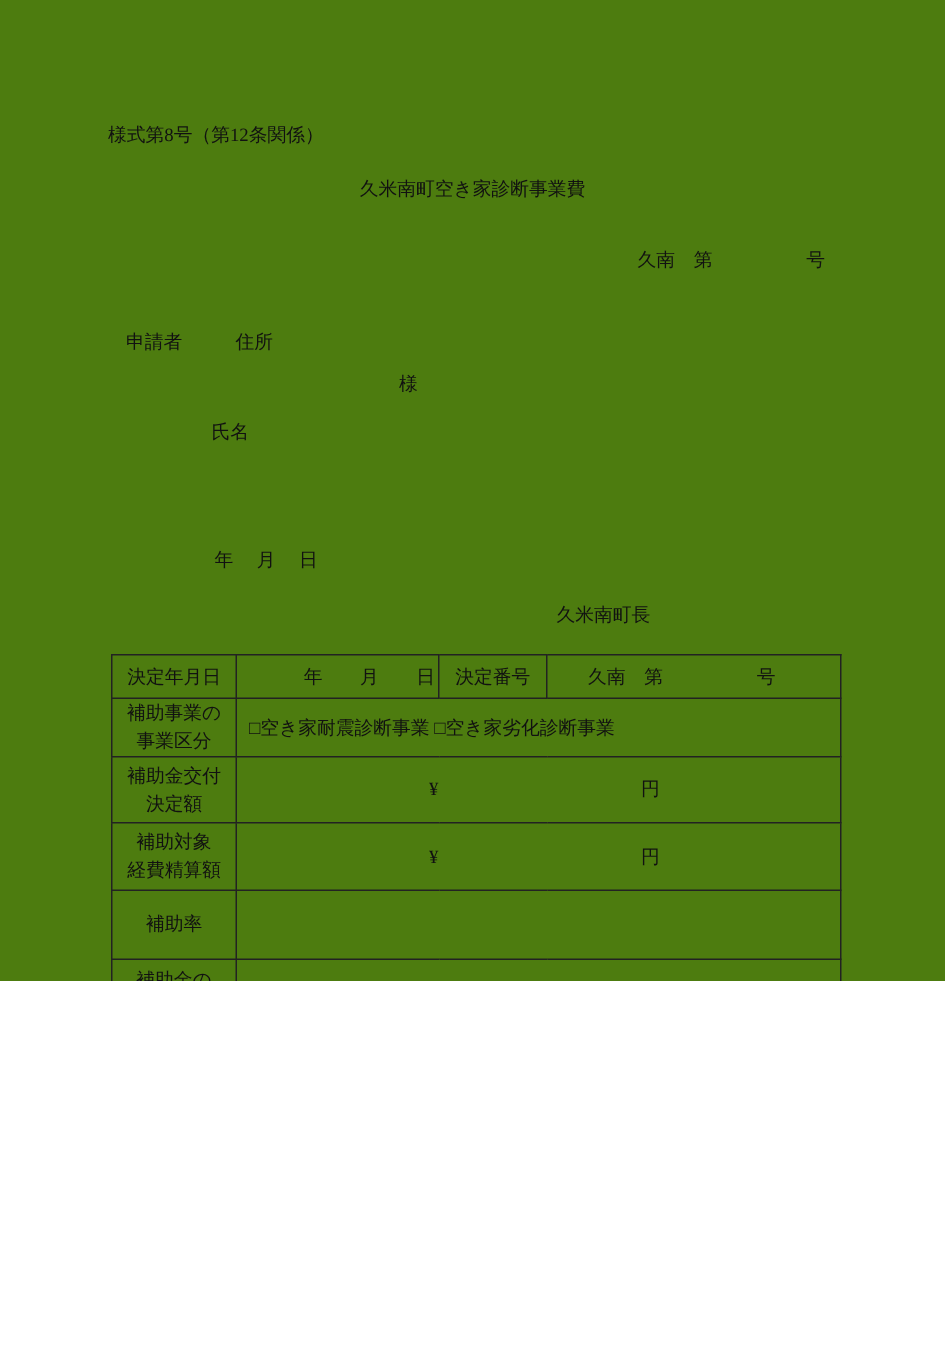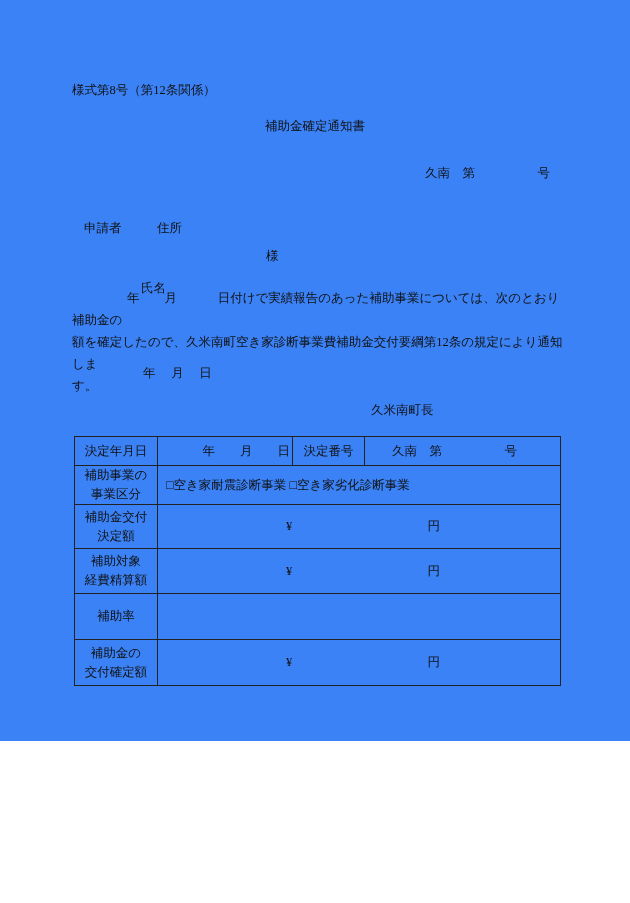--- a/index.html
+++ b/index.html
@@ -1,20 +1,20 @@
 <!DOCTYPE html>
 <html><head>
 <meta charset="utf-8">
 <style>
   html, body { margin: 0; padding: 0; background: #ffffff; }
   .page {
     position: relative;
     width: 630px;
-    height: 741px;
-    background: #3b82f6;
+    height: 654px;
+    background: #4d7c0f;
     color: #111111;
     font-family: "Liberation Serif", "DejaVu Serif", serif;
     font-size: 12.5px;
     line-height: 1;
     overflow: hidden;
   }
 
   .form-number { position: absolute; left: 72px; top: 84px; }
 
   .title-block {
@@ -75,39 +75,34 @@
   td.amount-cell .unit { display: inline-block; margin-left: 132px; }
 </style>
 </head>
 <body>
 
 <div class="page">
 
   <div class="form-number">様式第8号（第12条関係）</div>
 
   <div class="title-block">
-    <div>補助金確定通知書</div>
+    <div>久米南町空き家診断事業費</div>
   </div>
 
   <div class="doc-number">久南　第　　　　　号</div>
 
   <div class="applicant-line row1">
     <span class="applicant-label">申請者</span>
     <span class="address-label">住所</span>
   </div>
   <div class="applicant-line row2">
     <span class="name-label">氏名</span>
     <span class="honorific">様</span>
   </div>
 
-  <div class="body-par">
-    <div class="indent">年　　月　　　 日付けで実績報告のあった補助事業については、次のとおり補助金の</div>
-    <div>額を確定したので、久米南町空き家診断事業費補助金交付要綱第12条の規定により通知しま</div>
-    <div>す。</div>
-  </div>
 
   <div class="date-line">年　 月　 日</div>
   <div class="mayor">久米南町長</div>
 
   <table class="form-table">
     <colgroup>
       <col style="width:83px">
       <col style="width:135px">
       <col style="width:72px">
       <col style="width:196px">

